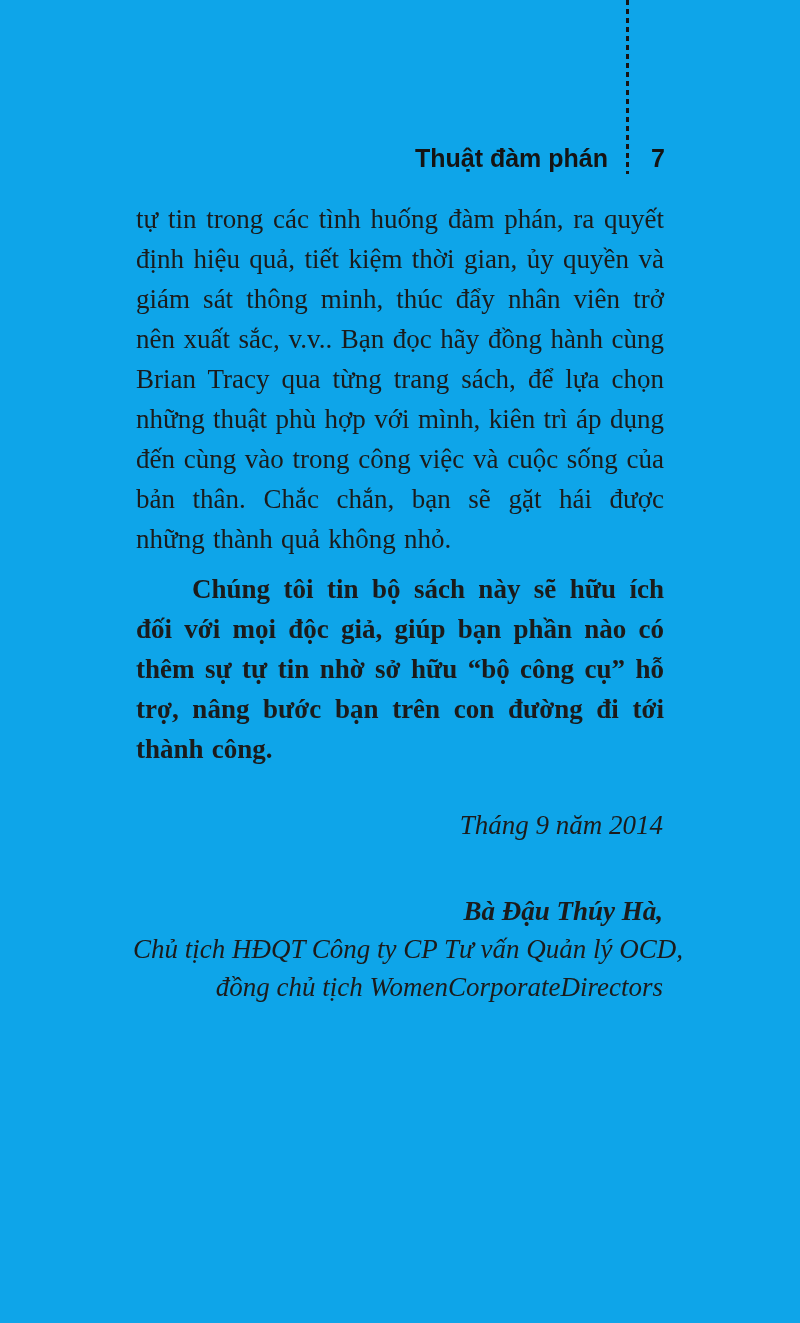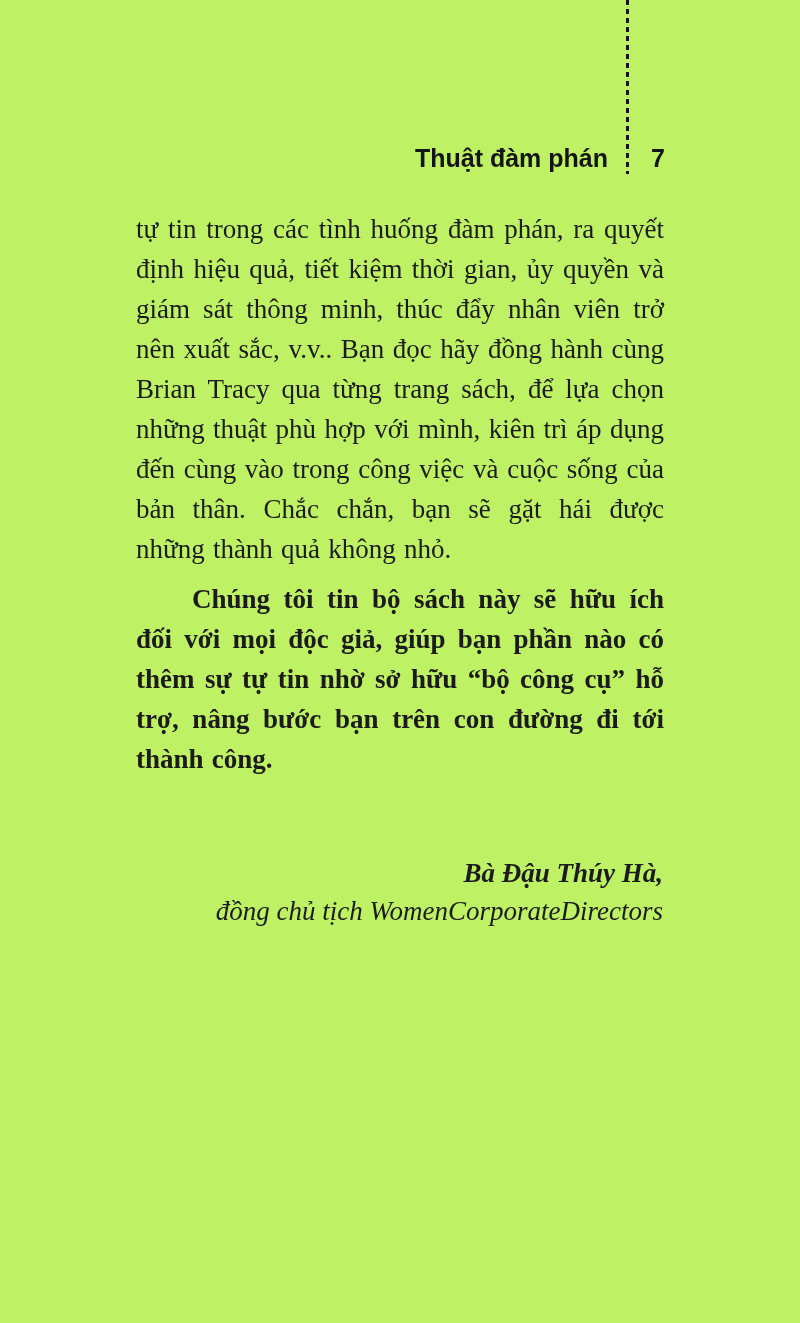--- a/index.html
+++ b/index.html
@@ -4,21 +4,21 @@
 <style>
   html, body {
     margin: 0;
     padding: 0;
     background: #ffffff;
   }
   .page {
     position: relative;
     width: 800px;
     height: 1323px;
-    background: #bef264;
+    background: #0ea5e9;
     overflow: hidden;
     color: #1b1b1b;
   }
   
   .dotted-rule {
     position: absolute;
     left: 626px;
     top: 0;
     width: 3px;
     height: 174px;
@@ -46,21 +46,21 @@
     width: 36px;
     text-align: center;
     font-family: "Liberation Sans", sans-serif;
     font-weight: bold;
     font-size: 25px;
     color: #141414;
   }
   .body {
     position: absolute;
     left: 136px;
-    top: 209px;
+    top: 199px;
     width: 528px;
     font-family: "Liberation Serif", serif;
     font-size: 27px;
     line-height: 40px;
     text-align: justify;
     color: #1b1b1b;
   }
   .para {
     margin: 0 0 10px 0;
     word-spacing: 1.5px;
@@ -100,17 +100,19 @@
   <div class="running-title">Thuật đàm phán</div>
 
   <div class="page-number">7</div>
 
   <div class="body">
     <p class="para">tự tin trong các tình huống đàm phán, ra quyết định hiệu quả, tiết kiệm thời gian, ủy quyền và giám sát thông minh, thúc đẩy nhân viên trở nên xuất sắc, v.v.. Bạn đọc hãy đồng hành cùng Brian Tracy qua từng trang sách, để lựa chọn những thuật phù hợp với mình, kiên trì áp dụng đến cùng vào trong công việc và cuộc sống của bản thân. Chắc chắn, bạn sẽ gặt hái được những thành quả không nhỏ.</p>
     <p class="para indent">Chúng tôi tin bộ sách này sẽ hữu ích đối với mọi độc giả, giúp bạn phần nào có thêm sự tự tin nhờ sở hữu “bộ công cụ” hỗ trợ, nâng bước bạn trên con đường đi tới thành công.</p>
   </div>
 
   <div class="signature">
+    <div class="sig-line">Tháng 9 năm 2014</div>
     <div class="sig-line sig-name">Bà Đậu Thúy Hà,</div>
+    <div class="sig-line">Chủ tịch HĐQT Công ty CP Tư vấn Quản lý OCD,</div>
     <div class="sig-line">đồng chủ tịch WomenCorporateDirectors</div>
   </div>
 
 </div>
 
 </body></html>

